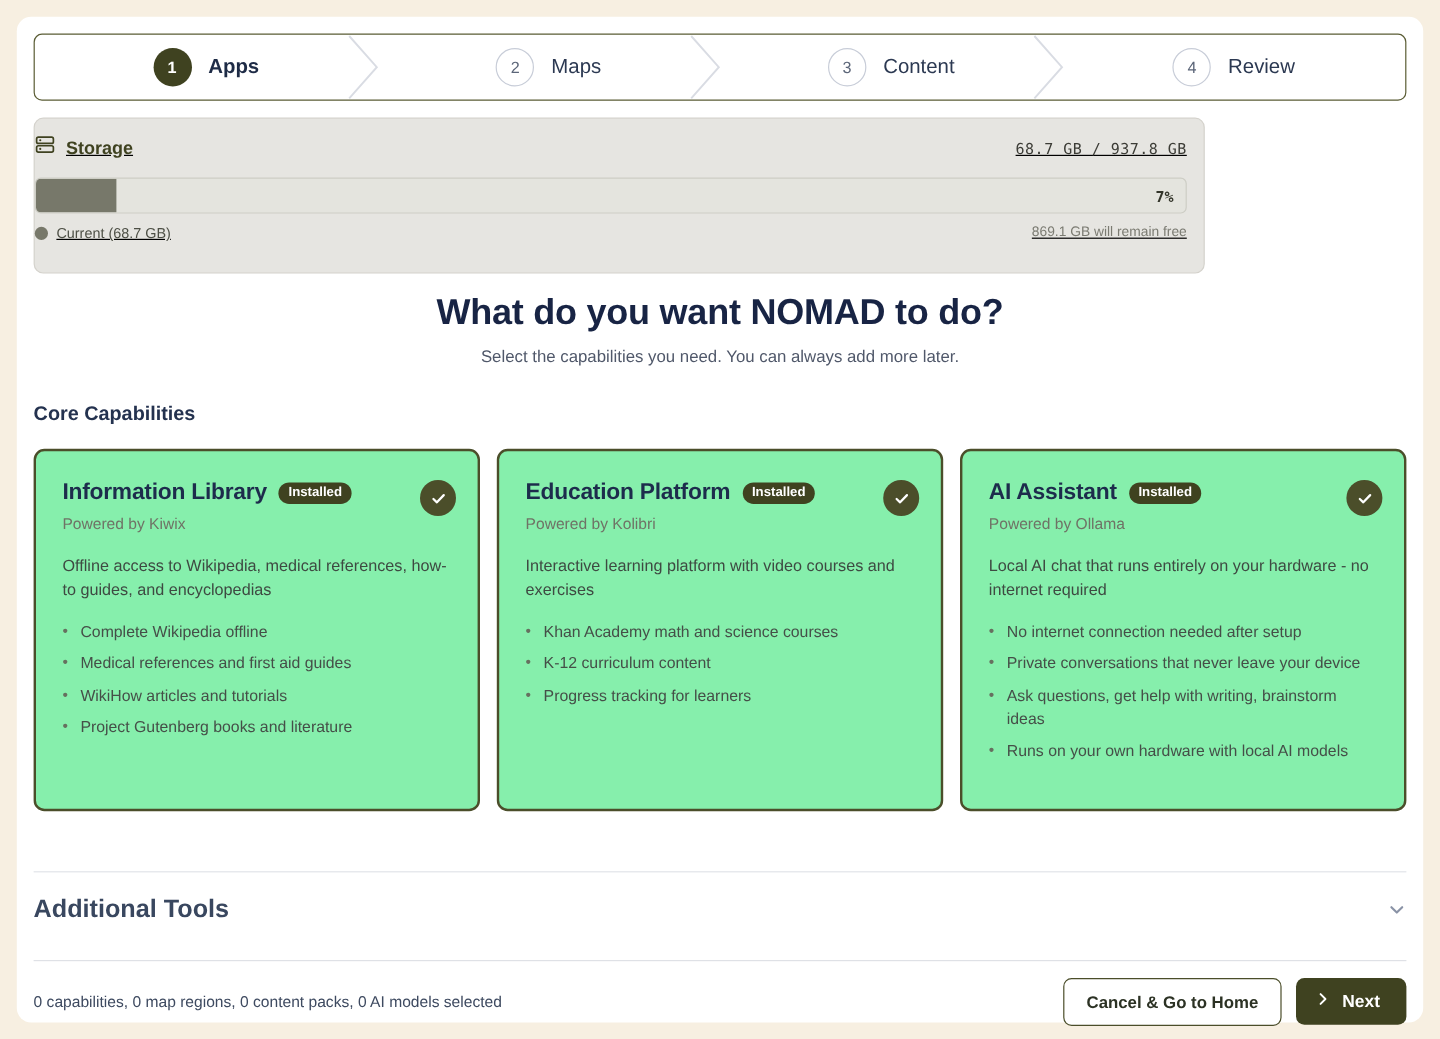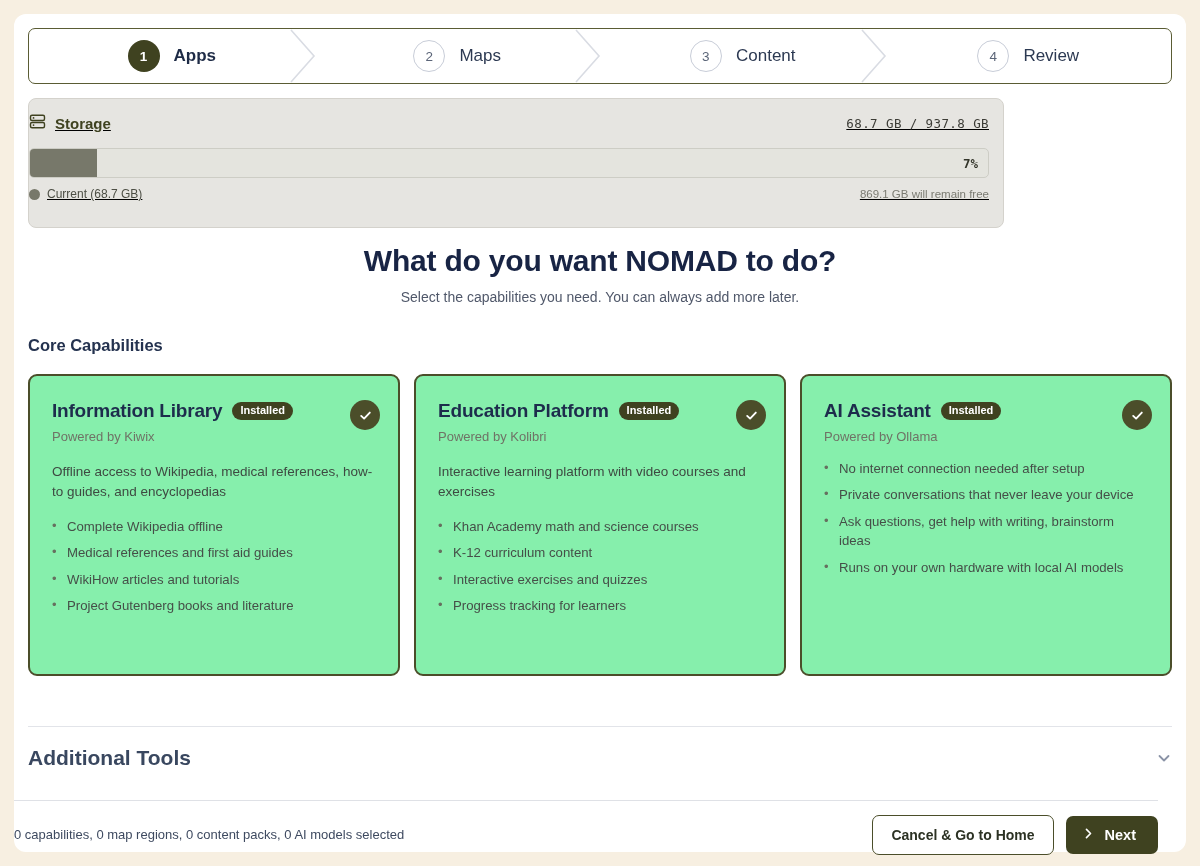--- a/index.html
+++ b/index.html
@@ -220,21 +220,21 @@
     height: 62px;
     border-top: 1px solid #e2e4e9;
     display: flex; align-items: center; justify-content: space-between;
   }
   .addl-label { font-size: 21px; font-weight: 700; color: #39475f; }
   .chev-down { display: flex; align-items: center; }
 
   
   .footer {
     position: absolute;
-    left: 0; top: 786px;
+    left: 14px; top: 786px;
     width: 1144px; height: 56px;
     border-top: 1px solid #dfe1e6;
     display: flex; align-items: center; justify-content: space-between;
     padding-top: 12px;
   }
   .footer-status { font-size: 13px; color: #3e4a60; }
   .footer-actions { display: flex; align-items: center; gap: 12px; }
   .btn-cancel {
     background: #ffffff;
     border: 1.6px solid #4b4e2a;
@@ -364,36 +364,36 @@
       </div>
       <div class="card-head">
         <span class="card-name">Education Platform</span>
         <span class="badge">Installed</span>
       </div>
       <div class="card-powered">Powered by Kolibri</div>
       <div class="card-desc">Interactive learning platform with video courses and exercises</div>
       <ul class="card-list">
         <li>Khan Academy math and science courses</li>
         <li>K-12 curriculum content</li>
-        <li>Interactive exercises and quizzes</li>
         <li>Progress tracking for learners</li>
       </ul>
     </div>
 
     <div class="card">
       <div class="check">
         <svg width="15" height="15" viewBox="0 0 16 16">
             <path d="M3.4 8.4 L6.5 11.3 L12.6 4.9" fill="none" stroke="#ffffff" stroke-width="2" stroke-linecap="round" stroke-linejoin="round"></path>
           </svg>
       </div>
       <div class="card-head">
         <span class="card-name">AI Assistant</span>
         <span class="badge">Installed</span>
       </div>
       <div class="card-powered">Powered by Ollama</div>
+      <div class="card-desc">Local AI chat that runs entirely on your hardware - no internet required</div>
       <ul class="card-list">
         <li>No internet connection needed after setup</li>
         <li>Private conversations that never leave your device</li>
         <li>Ask questions, get help with writing, brainstorm ideas</li>
         <li>Runs on your own hardware with local AI models</li>
       </ul>
     </div>
   </div>
 
   <div class="addl">

